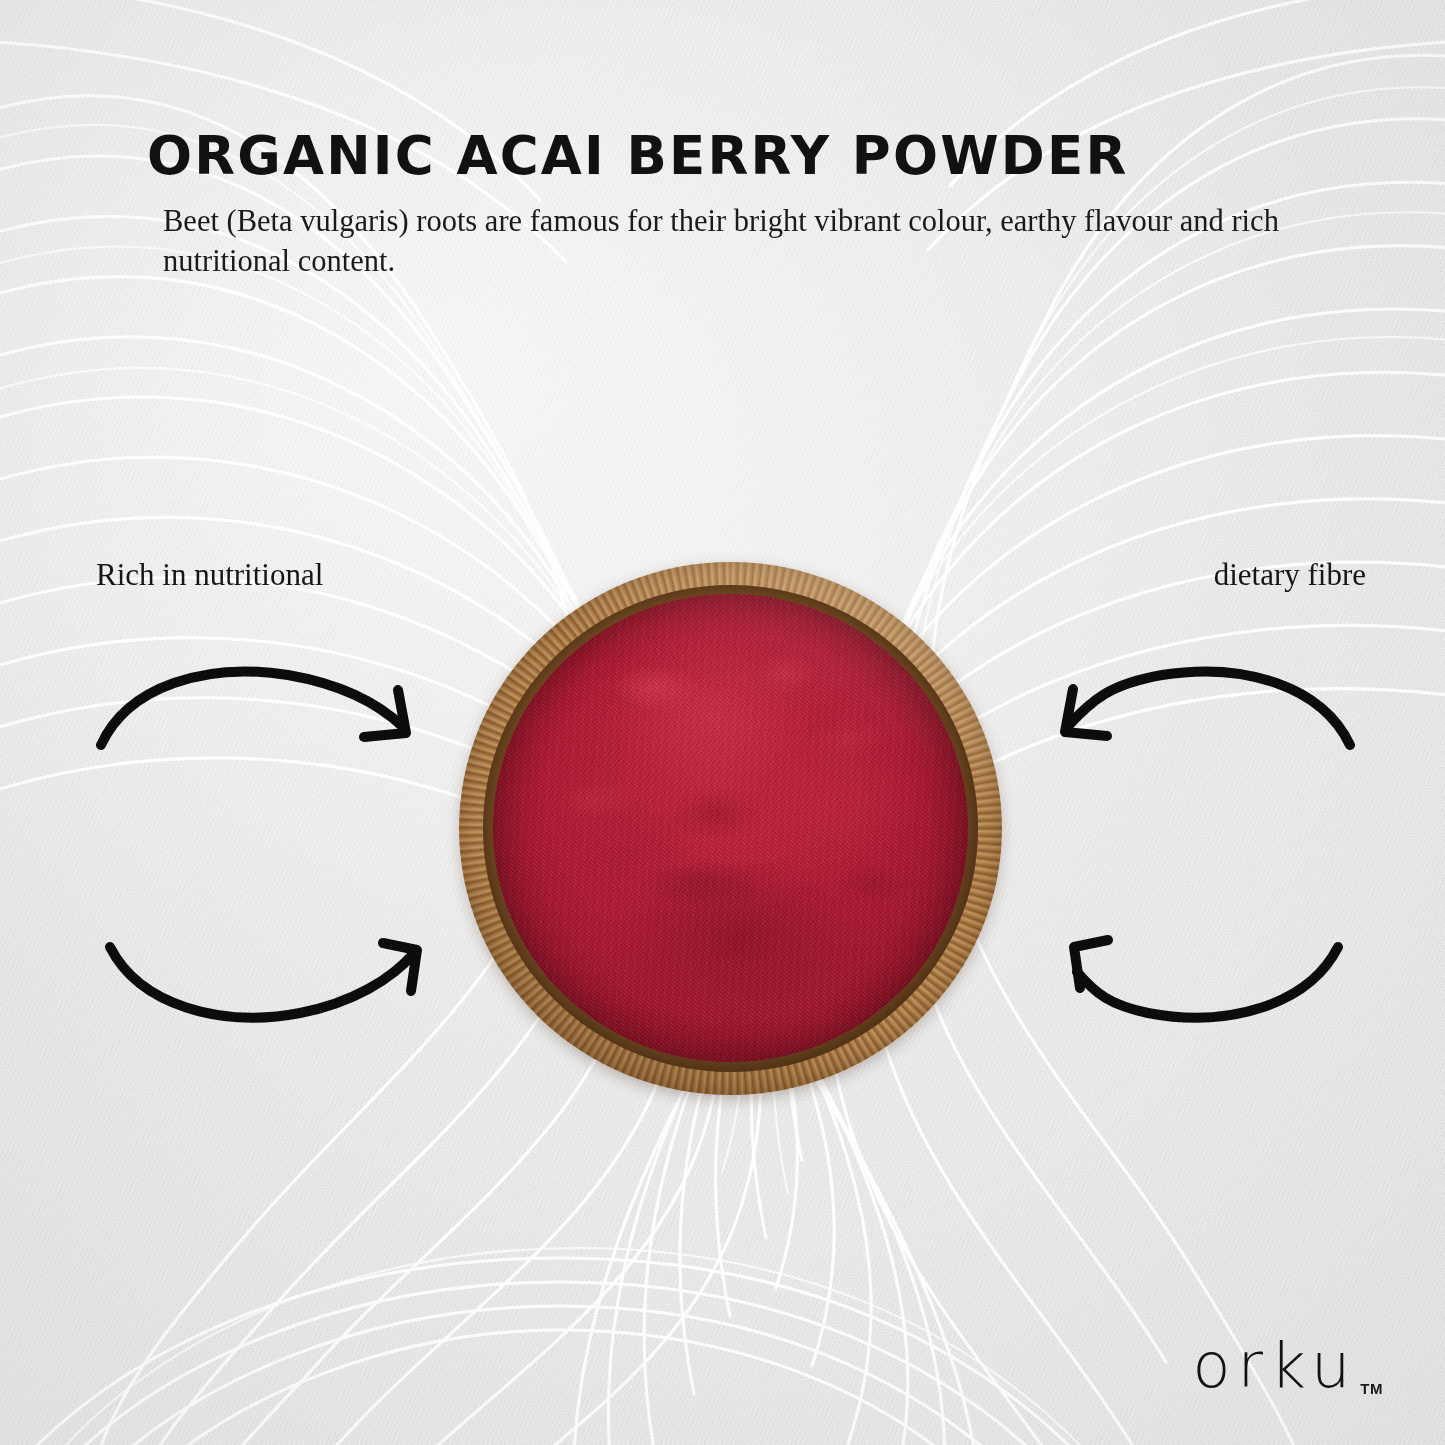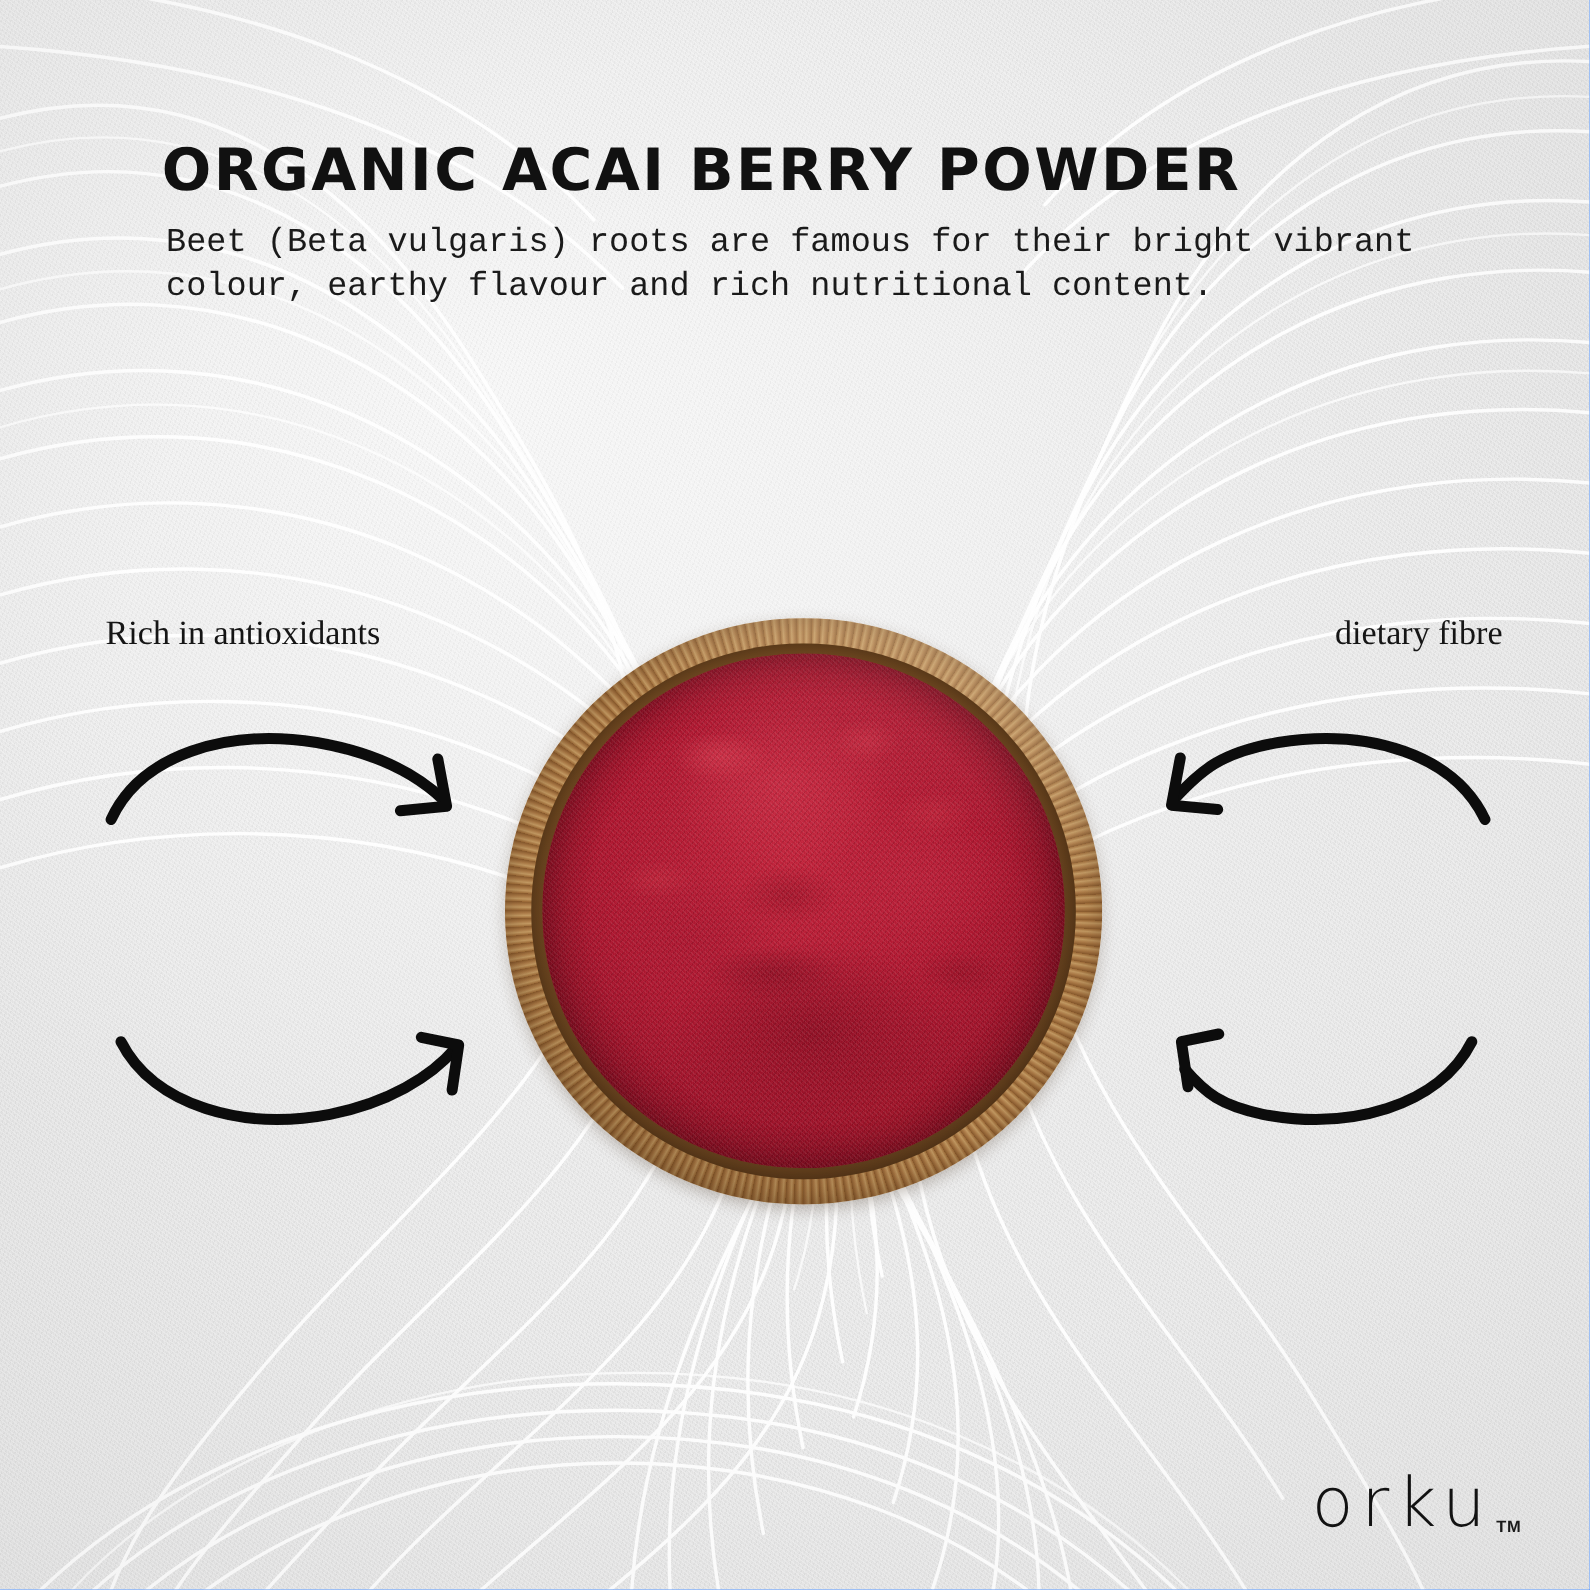--- a/index.html
+++ b/index.html
@@ -10,21 +10,21 @@
     width: 1445px;
     height: 1445px;
     overflow: hidden;
     font-family: "Liberation Serif", serif;
   }
 
   #poster {
     position: relative;
     width: 1445px;
     height: 1445px;
-    background: #3b82f6;
+    background: #fdba74;
     overflow: hidden;
   }
 
   
   .bg-base {
     position: absolute;
     inset: 0;
     background:
       radial-gradient(ellipse 900px 700px at 30% 25%, #f4f4f4 0%, #e9e9e9 60%, #e4e4e4 100%),
       linear-gradient(160deg, #efefef 0%, #e7e7e7 45%, #eaeaea 100%);
@@ -60,22 +60,22 @@
     margin: 0;
     font-family: "DejaVu Sans", sans-serif;
     font-weight: 700;
     font-size: 53px;
     letter-spacing: 2.2px;
     color: #111111;
     line-height: 1.06;
     white-space: nowrap;
   }
   .subtitle {
-    margin: 18px 0 0 4px;
-    font-family: Liberation Mono, monospace;
+    margin: 18px 0 0 16px;
+    font-family: Liberation Serif, serif;
     font-size: 30.5px;
     line-height: 1.30;
     color: #1a1a1a;
     max-width: 1160px;
   }
 
   
   .bowl-wrap {
     position: absolute;
     left: 459px;
@@ -311,21 +311,21 @@
         <path d="M1073,689 L1065,732 L1107,736"></path>
       </g>
 
       <g>
         <path d="M1338,947 C1308,1006 1226,1028 1148,1013 C1110,1005 1096,994 1077,972"></path>
         <path d="M1108,940 L1074,947 L1080,988"></path>
       </g>
     </g>
   </svg>
 
-  <div class="callout tl">Rich in antioxidants</div>
+  <div class="callout tl">Rich in nutritional</div>
   <div class="callout tr">dietary fibre</div>
 
   <div class="logo">
     <span class="logo-word">orku</span>
     <span class="logo-tm">TM</span>
   </div>
 
 </div>
 
 </body></html>

